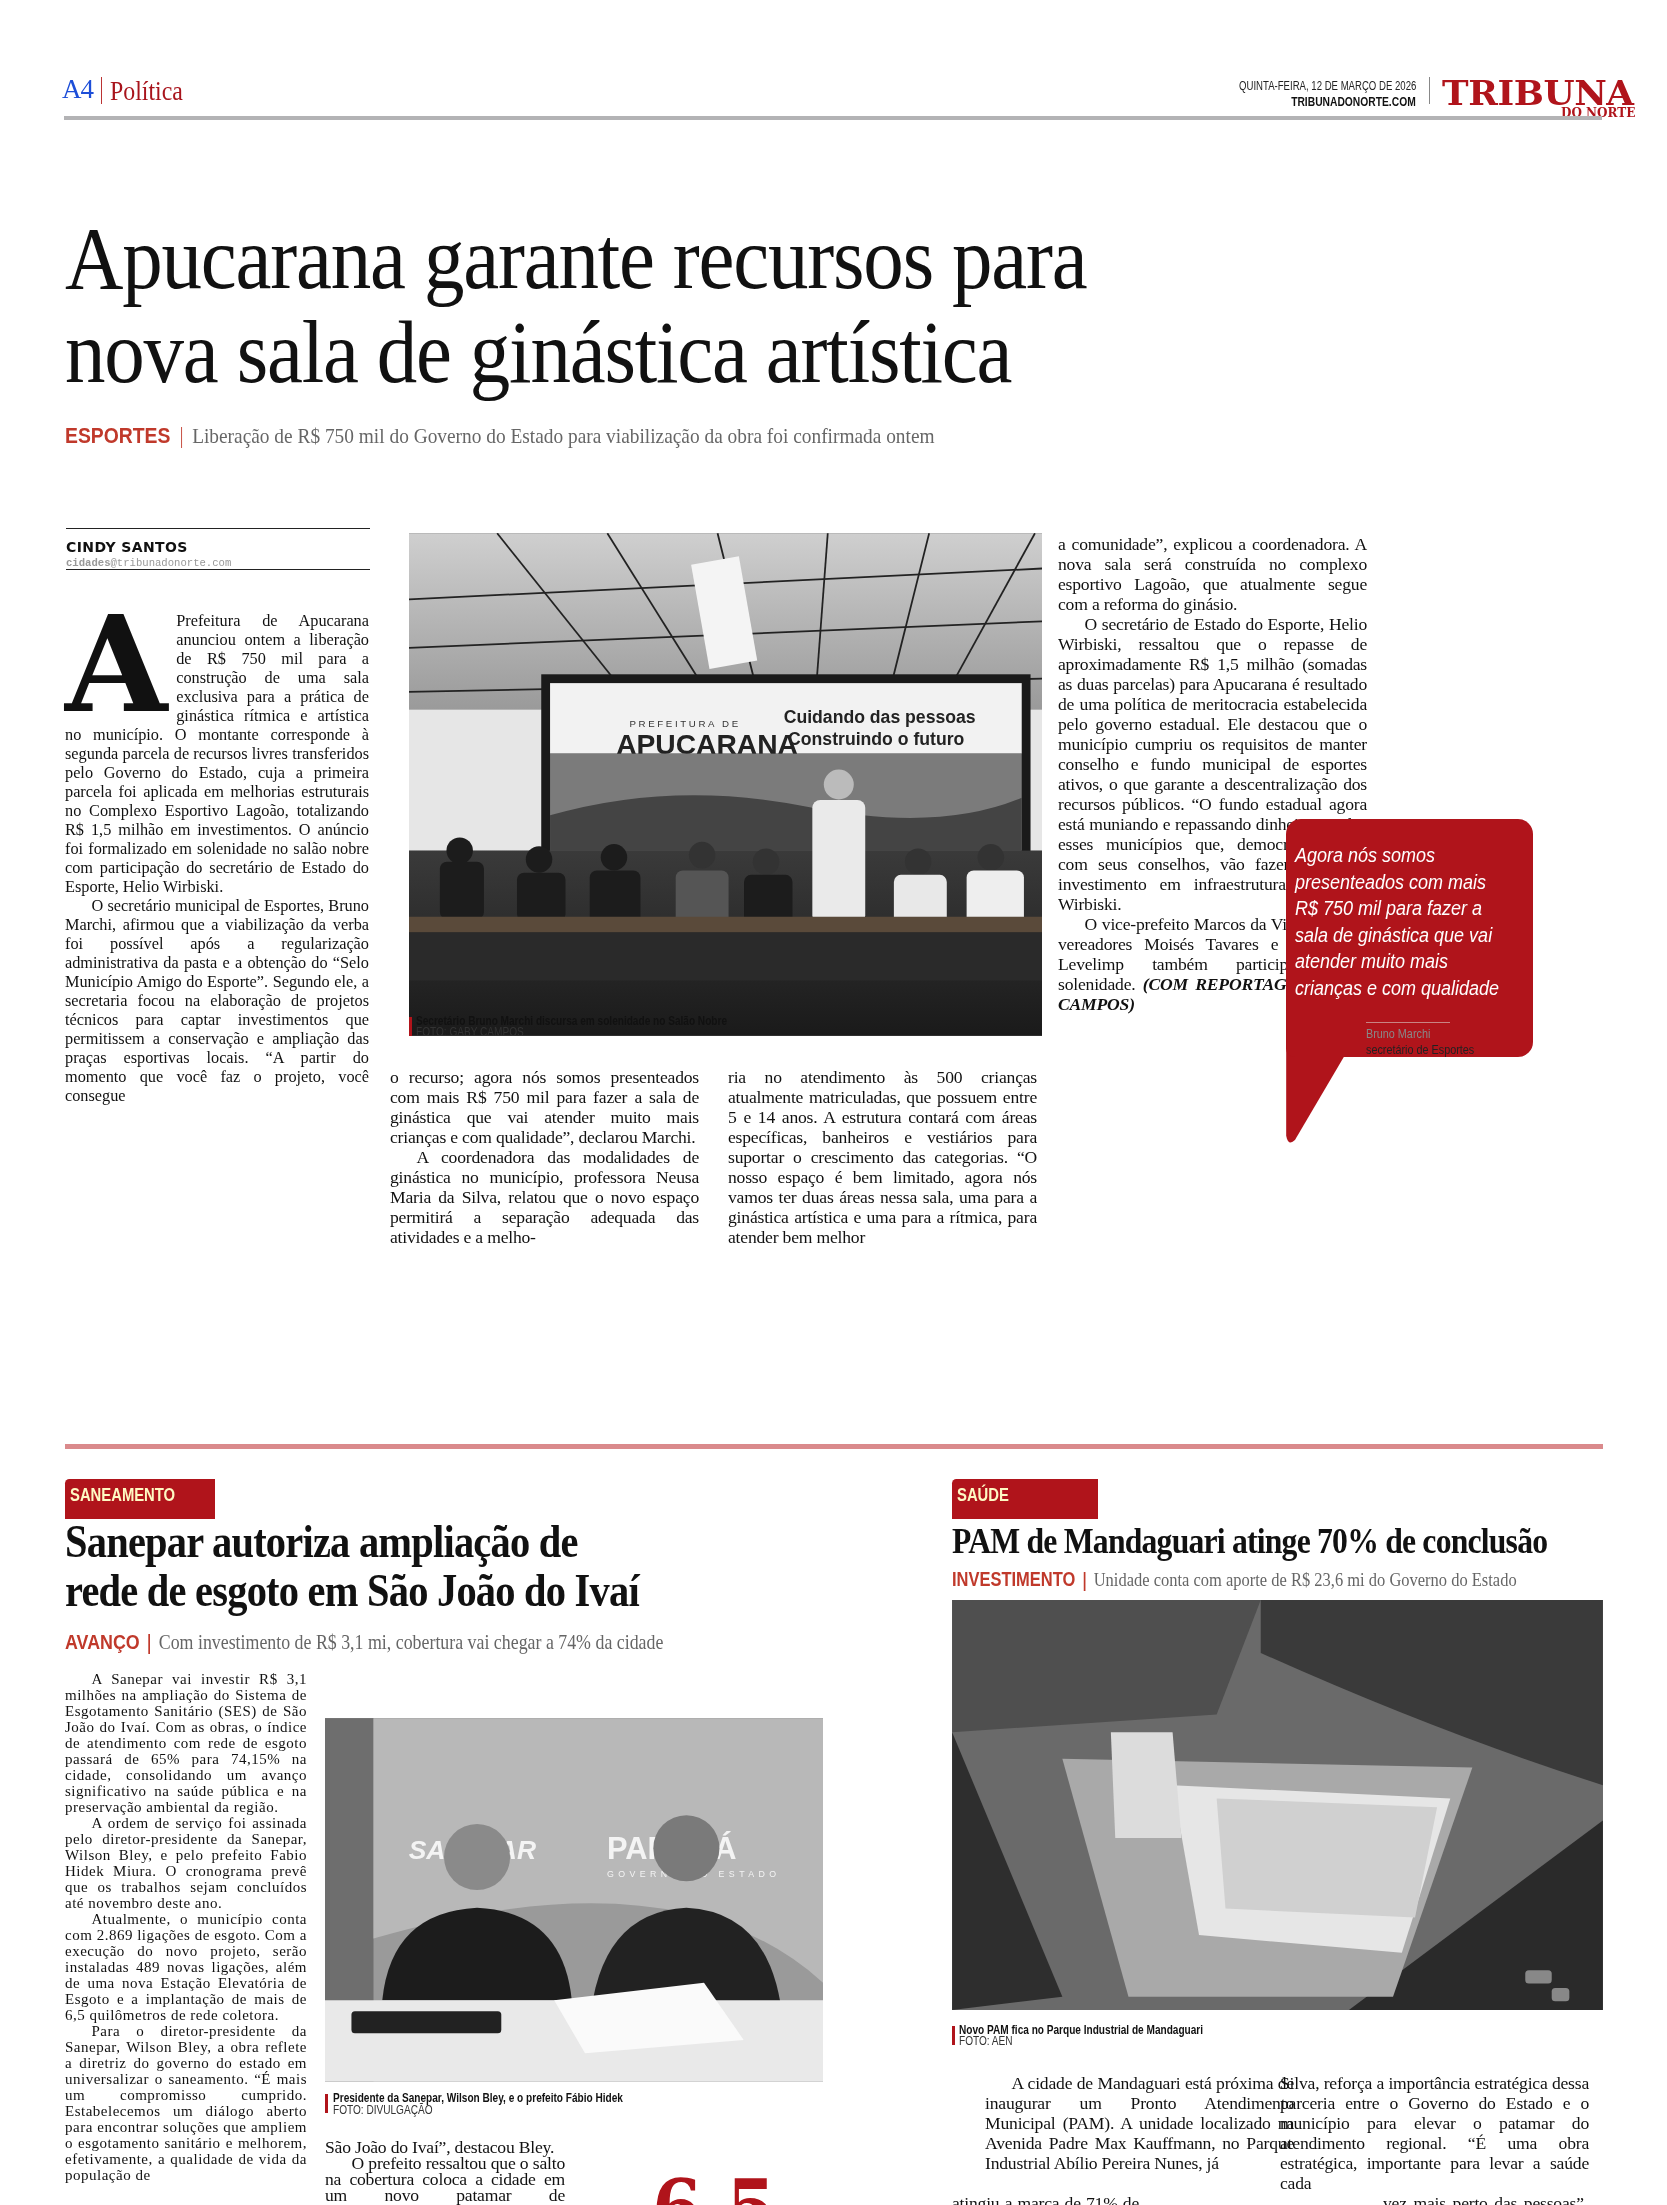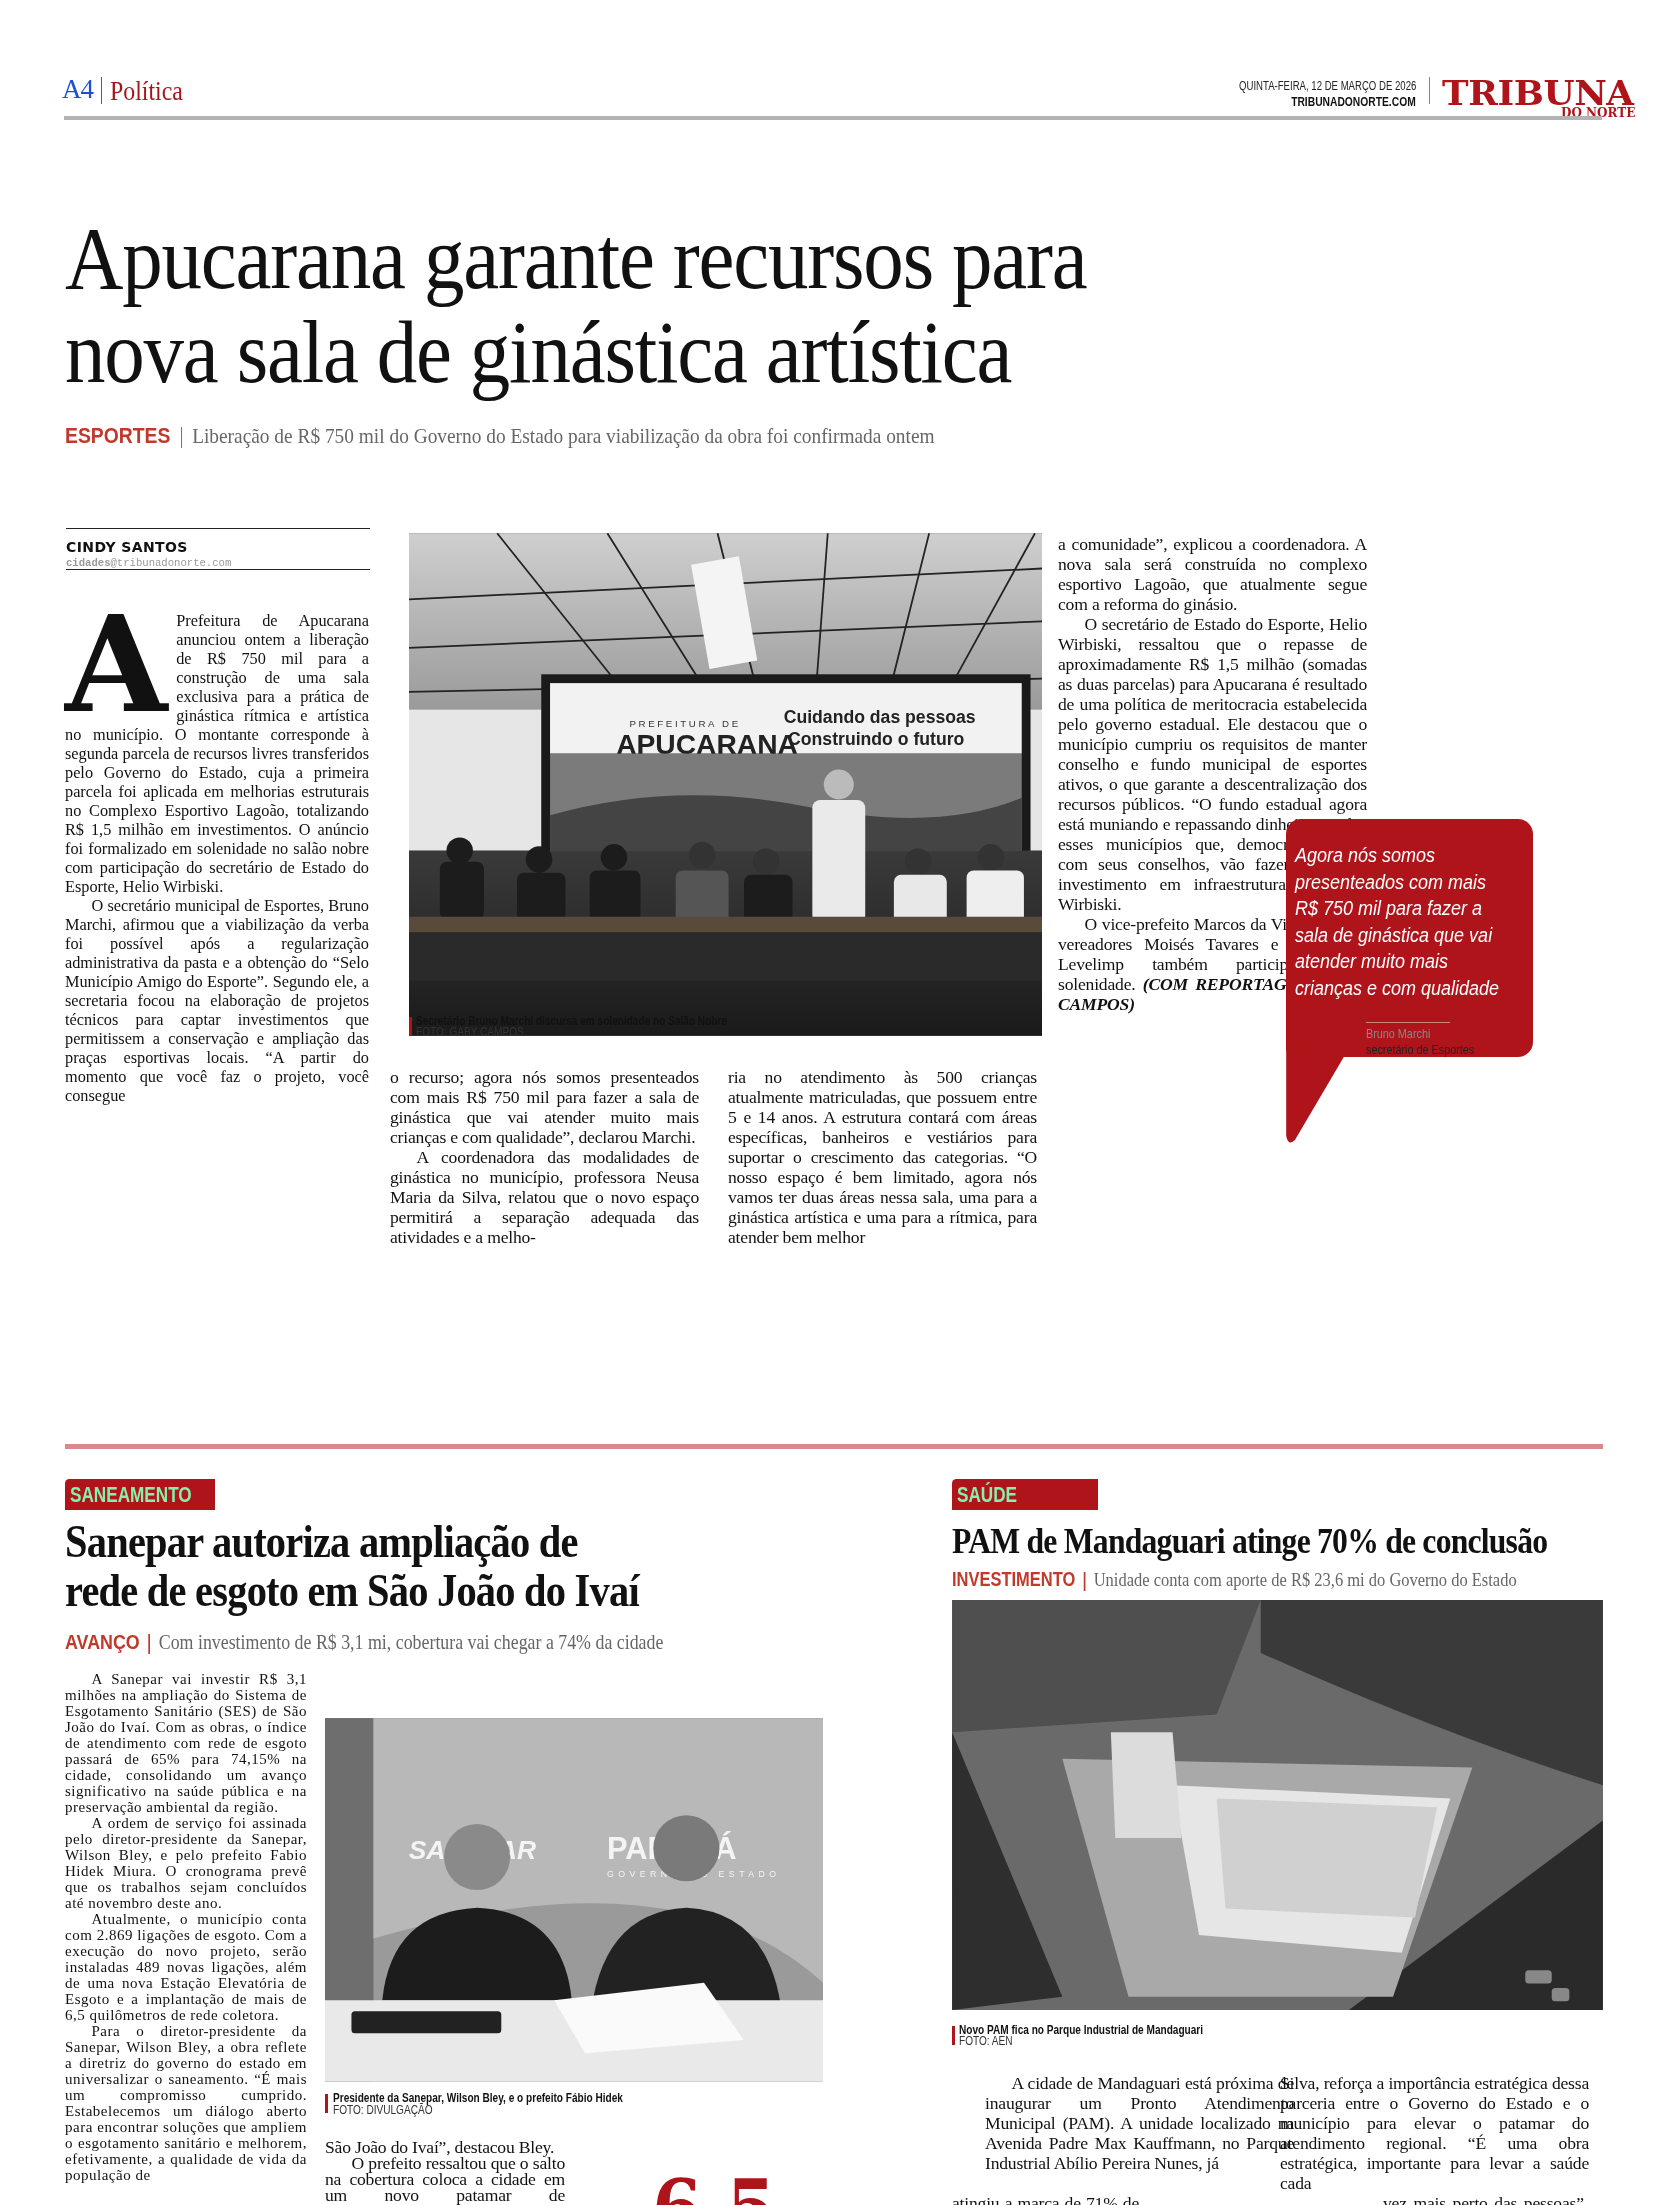--- a/index.html
+++ b/index.html
@@ -51,21 +51,21 @@
   .quote-box { left: 1286px; top: 819px; width: 247px; height: 238px; background: #b0141b; border-radius: 15px 15px 15px 8.8px; }
   .quote-text { left: 1295px; top: 842px; width: 229px; color: #fff; font-family: "Liberation Sans", sans-serif; font-style: italic; font-size: 20px; line-height: 26.5px; transform: scaleX(0.9); transform-origin: left; }
   .quote-rule { left: 1366px; top: 1022px; width: 84px; height: 1.3px; background: #c98383; }
   .quote-name { left: 1366px; top: 1026px; font-family: "Liberation Sans", sans-serif; font-size: 13.2px; color: #888; transform: scaleX(0.82); transform-origin: left; }
   .quote-role { left: 1366px; top: 1042px; font-family: "Liberation Sans", sans-serif; font-size: 13.2px; color: #222; transform: scaleX(0.82); transform-origin: left; }
 
   
   .pink-rule { left: 65px; top: 1444px; width: 1538px; height: 5.3px; background: #da8a8c; }
 
   
-  .tag { background: #b0141b; color: #86efac; font-family: "Liberation Sans", sans-serif; font-weight: bold; font-size: 22px; padding: 2.6px 5.3px; height: 31px; line-height: 25.6px; border-radius: 4.4px 0 0 0; }
+  .tag { background: #b0141b; color: #fef9c3; font-family: "Liberation Sans", sans-serif; font-weight: bold; font-size: 19px; padding: 2.6px 5.3px; height: 40px; line-height: 25.6px; border-radius: 4.4px 0 0 0; }
   .tag span { display: inline-block; transform: scaleX(0.78); transform-origin: left; }
 
   .sub-title { font-size: 46px; line-height: 49px; letter-spacing: -0.9px; transform: scaleX(0.88); transform-origin: left; white-space: nowrap; }
   .sub-deck { font-size: 21px; white-space: nowrap; transform: scaleX(0.85); transform-origin: left; }
 
   .big-num { left: 626px; top: 2161px; width: 176px; text-align: center; font-family: "DejaVu Serif", serif; font-weight: bold; font-size: 84px; color: #b0141b; transform: scaleX(0.85); }
 </style>
 </head>
 <body>
 

